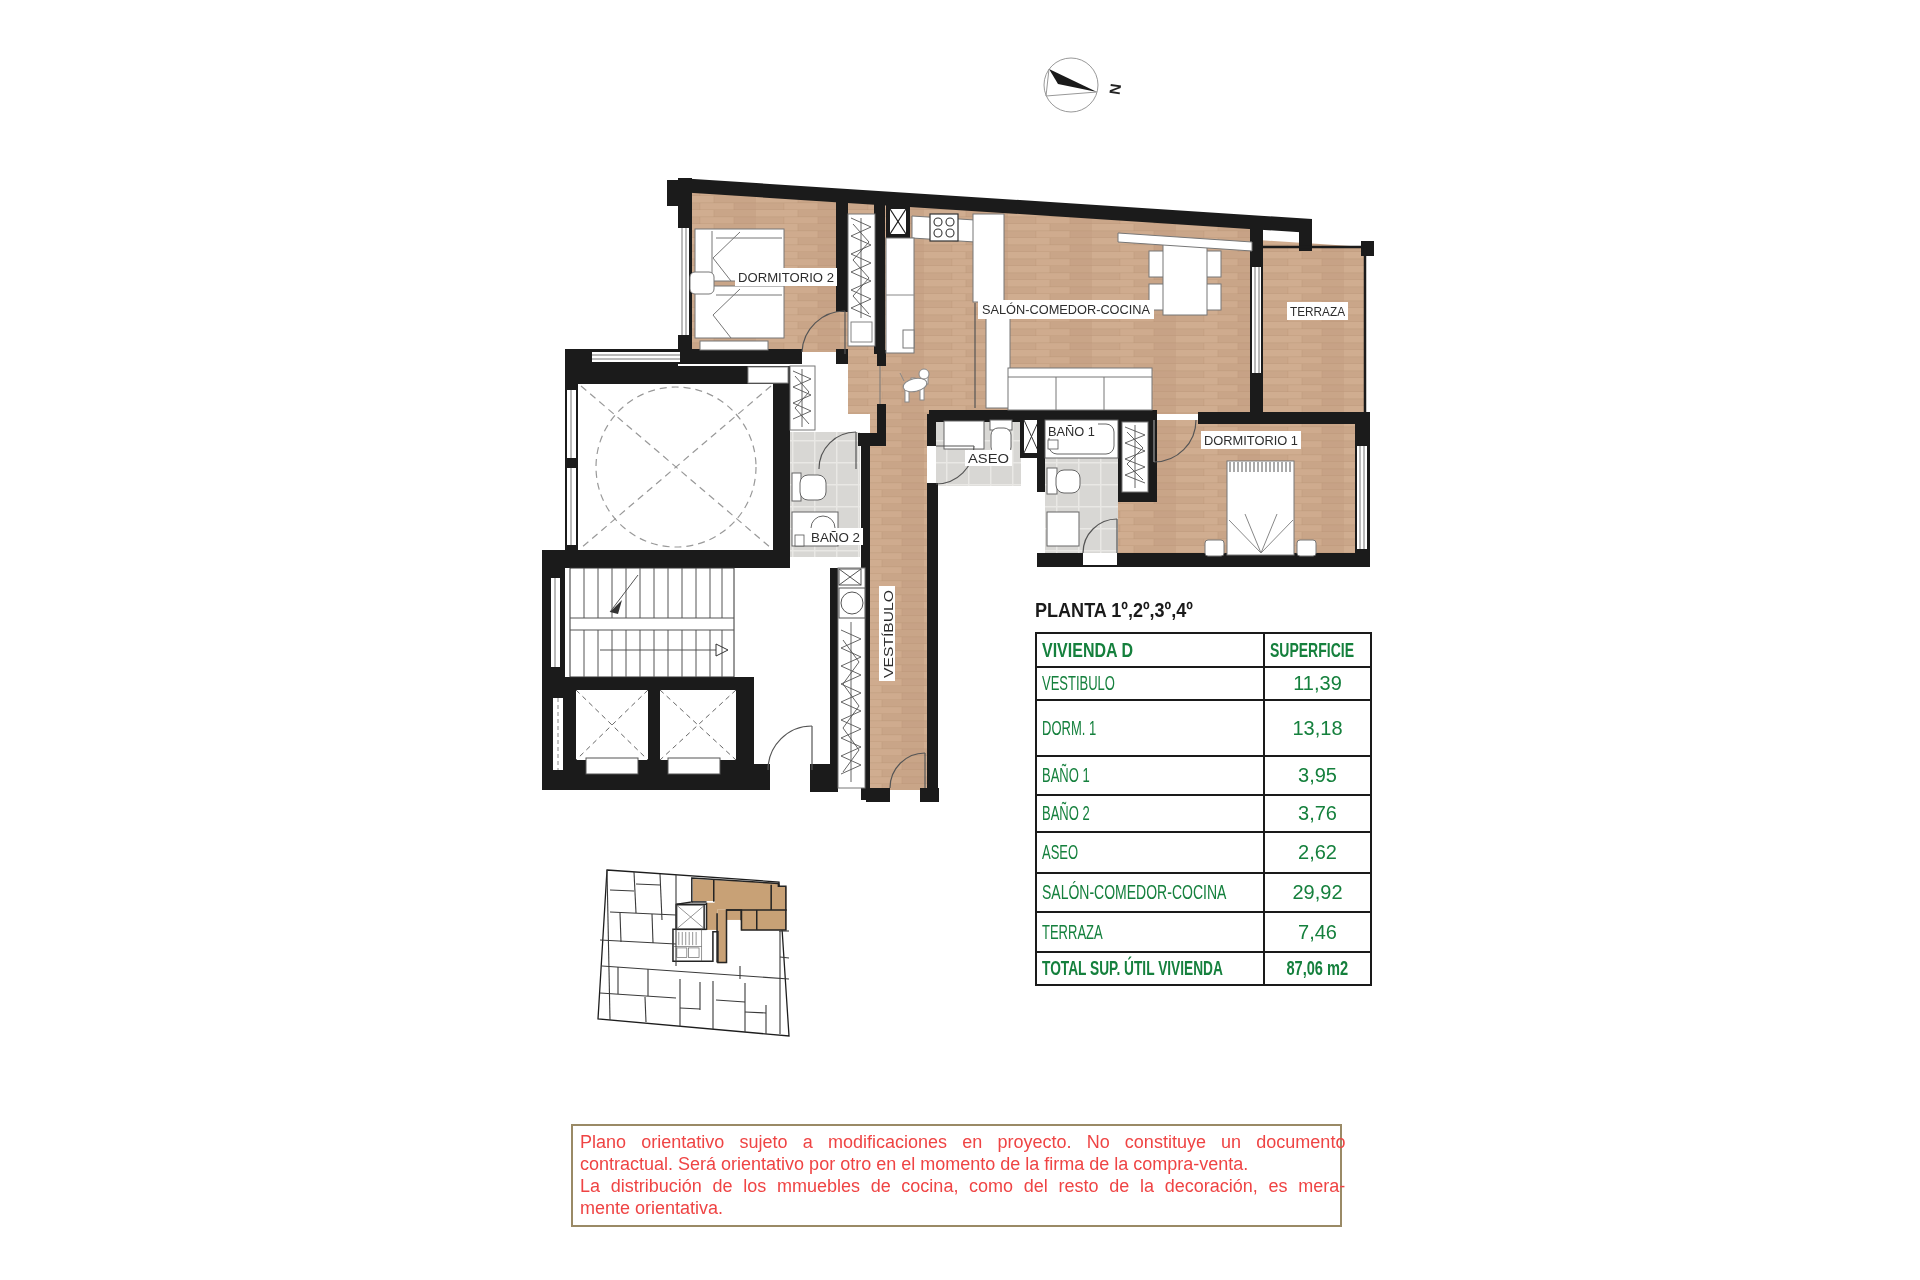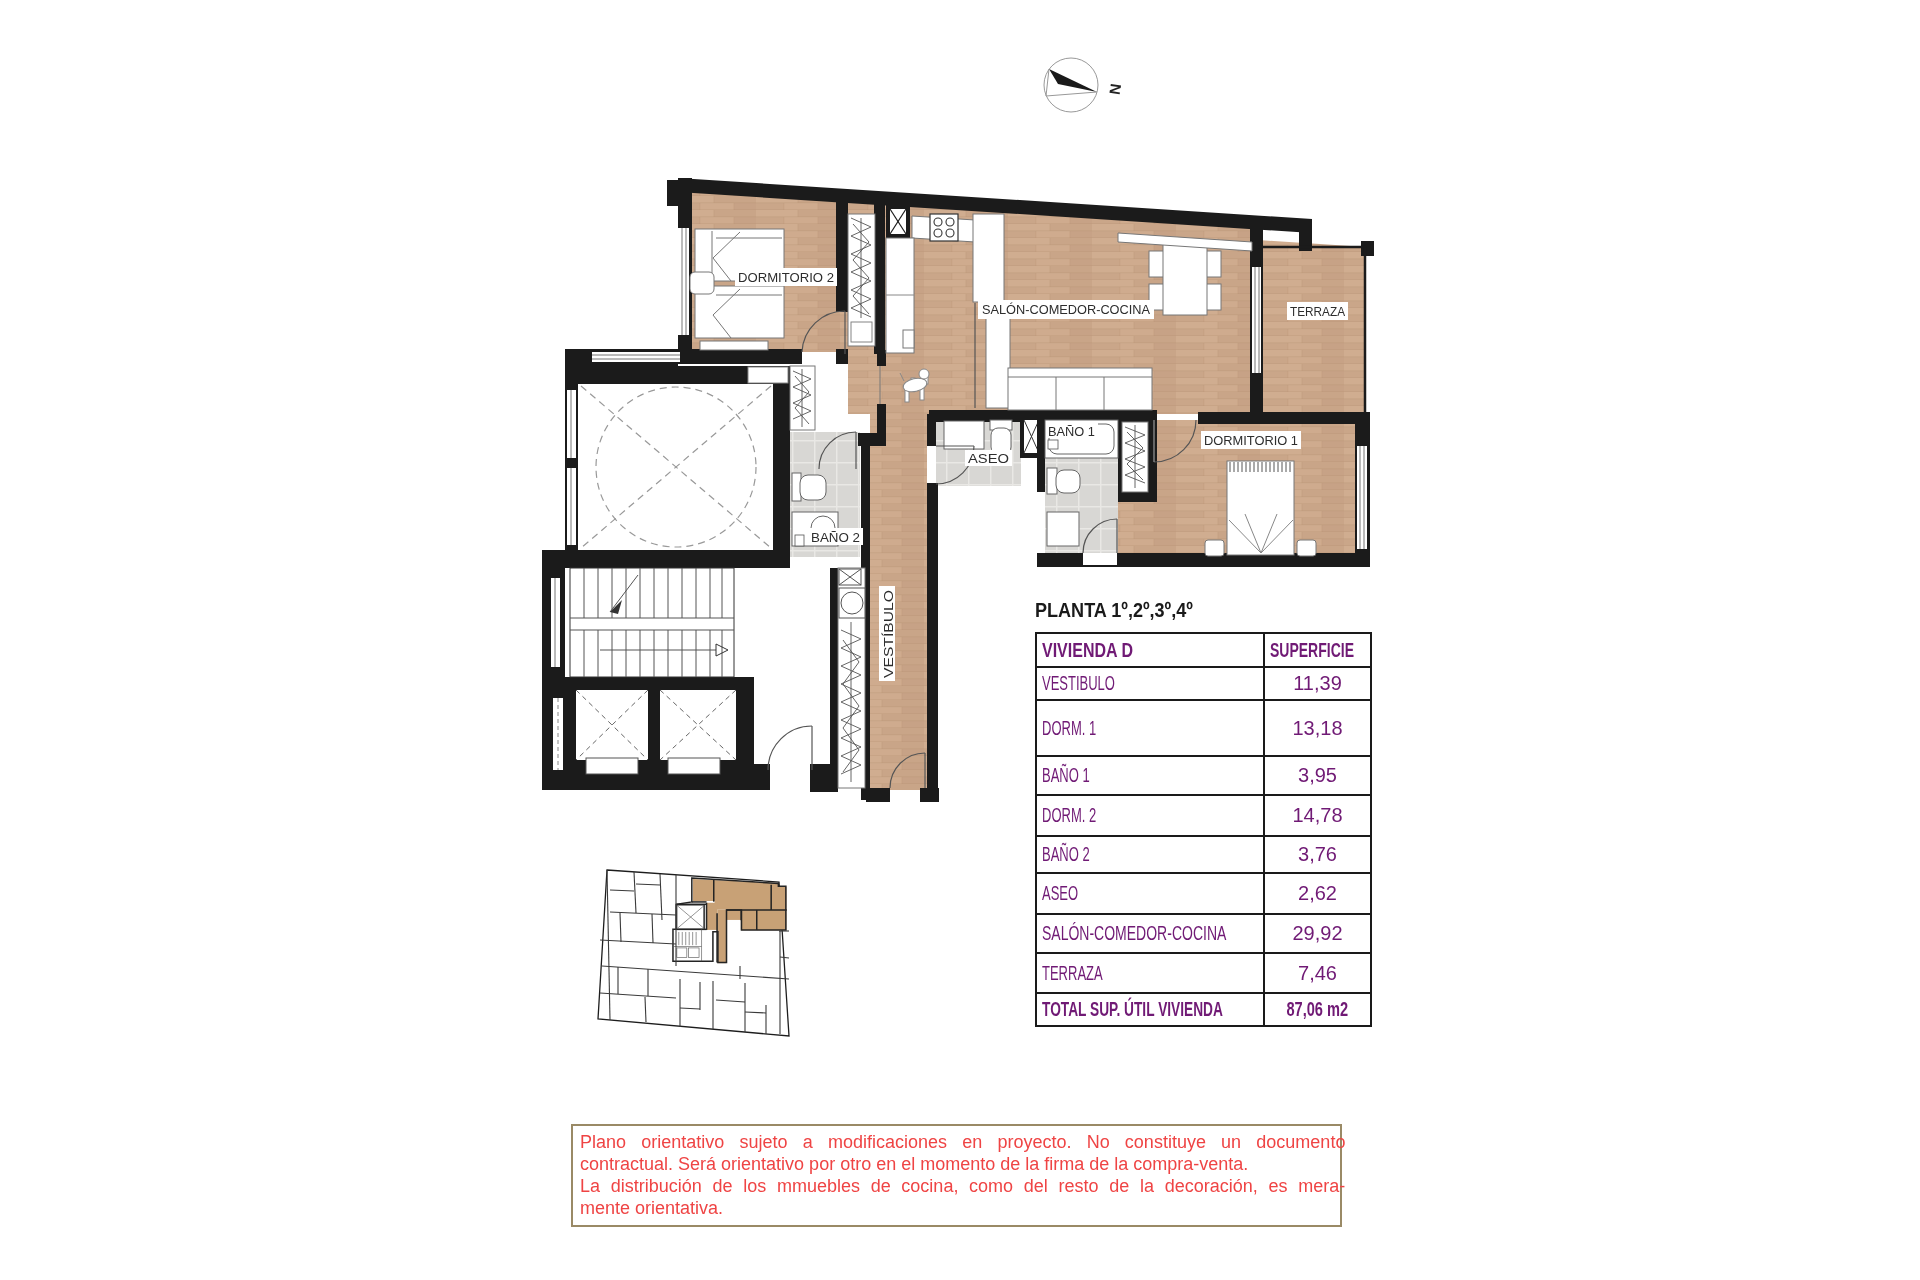--- a/index.html
+++ b/index.html
@@ -1,19 +1,19 @@
 <!DOCTYPE html>
 <html><head>
 <meta charset="utf-8">
 <style>
 html,body{margin:0;padding:0;background:#fff;}
 #page{position:relative;width:1920px;height:1280px;background:#fff;font-family:"Liberation Sans",sans-serif;overflow:hidden;}
 #plansvg{position:absolute;left:0;top:0;}
 .tbl{position:absolute;left:1035px;top:632px;border-collapse:collapse;table-layout:fixed;width:335px;}
-.tbl td{border:2.2px solid #1a1a1a;font-size:20px;color:#701a75;padding:0 0 0 5px;vertical-align:middle;overflow:hidden;}
+.tbl td{border:2.2px solid #1a1a1a;font-size:20px;color:#15803d;padding:0 0 0 5px;vertical-align:middle;overflow:hidden;}
 .tbl td.v{text-align:center;padding:4px;}
 .tbl span{display:inline-block;white-space:nowrap;transform-origin:0 50%;}
 .hdr{font-weight:bold;}
 .tot{font-weight:bold;}
 #title{position:absolute;left:1035px;top:598px;font-size:21px;font-weight:bold;color:#1a1a1a;transform:scaleX(0.86);transform-origin:0 50%;white-space:nowrap;}
 #disc{position:absolute;left:571px;top:1124px;width:753px;height:89px;border:2px solid #9a8a66;padding:5px 7px 5px 7px;font-size:18px;line-height:22px;color:#ef4444;}
 .dl{white-space:nowrap;}
 #l1{word-spacing:10.2px;}
 #l3{word-spacing:5.7px;}
 </style>
@@ -491,24 +491,20 @@
           <td class="v">11,39</td>
         </tr>
 <tr style="height:56px">
           <td><span style="transform:scaleX(0.65)">DORM. 1</span></td>
           <td class="v">13,18</td>
         </tr>
 <tr style="height:39px">
           <td><span style="transform:scaleX(0.65)">BAÑO 1</span></td>
           <td class="v">3,95</td>
         </tr>
-<tr style="height:41px">
-          <td><span style="transform:scaleX(0.65)">DORM. 2</span></td>
-          <td class="v">14,78</td>
-        </tr>
 <tr style="height:37px">
           <td><span style="transform:scaleX(0.65)">BAÑO 2</span></td>
           <td class="v">3,76</td>
         </tr>
 <tr style="height:41px">
           <td><span style="transform:scaleX(0.65)">ASEO</span></td>
           <td class="v">2,62</td>
         </tr>
 <tr style="height:39px">
           <td><span style="transform:scaleX(0.70)">SALÓN-COMEDOR-COCINA</span></td>

